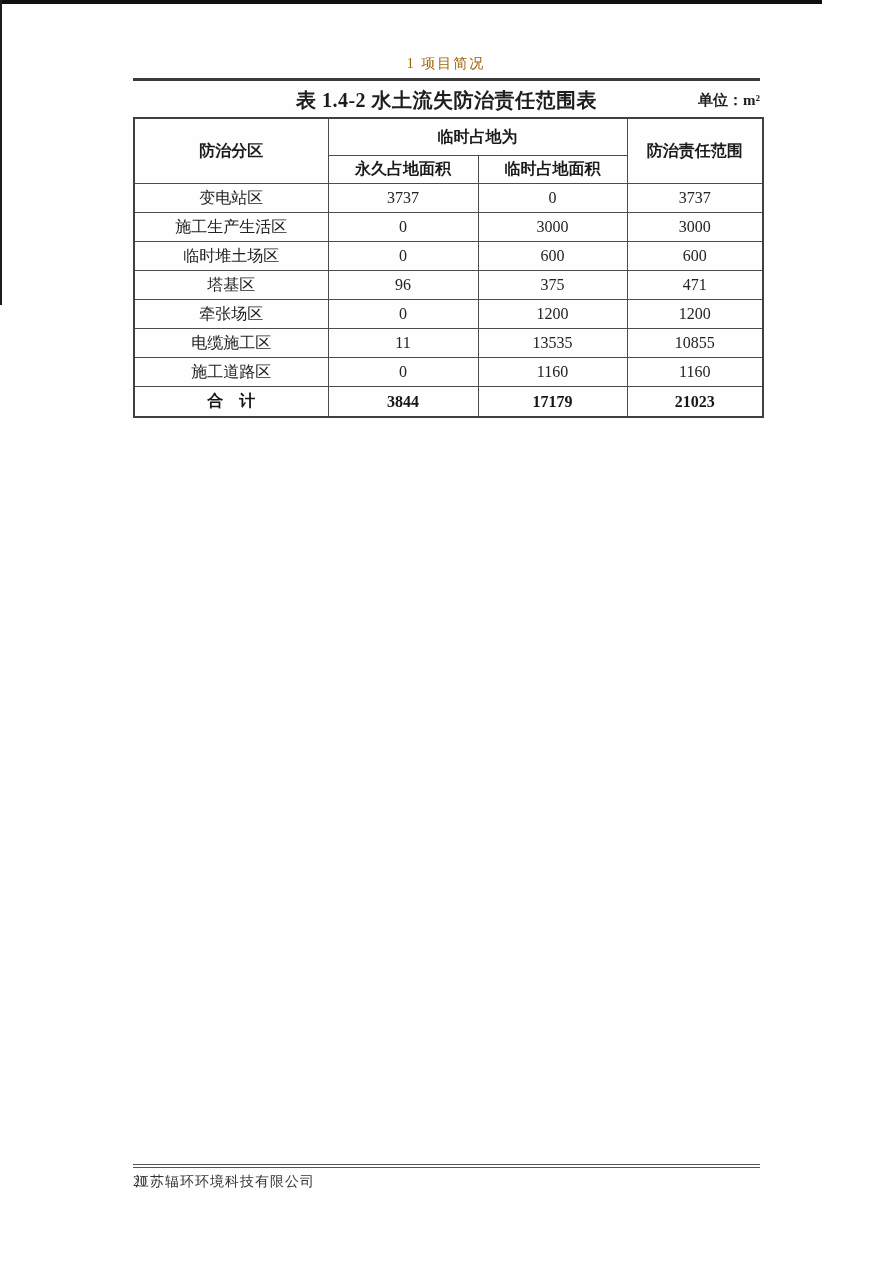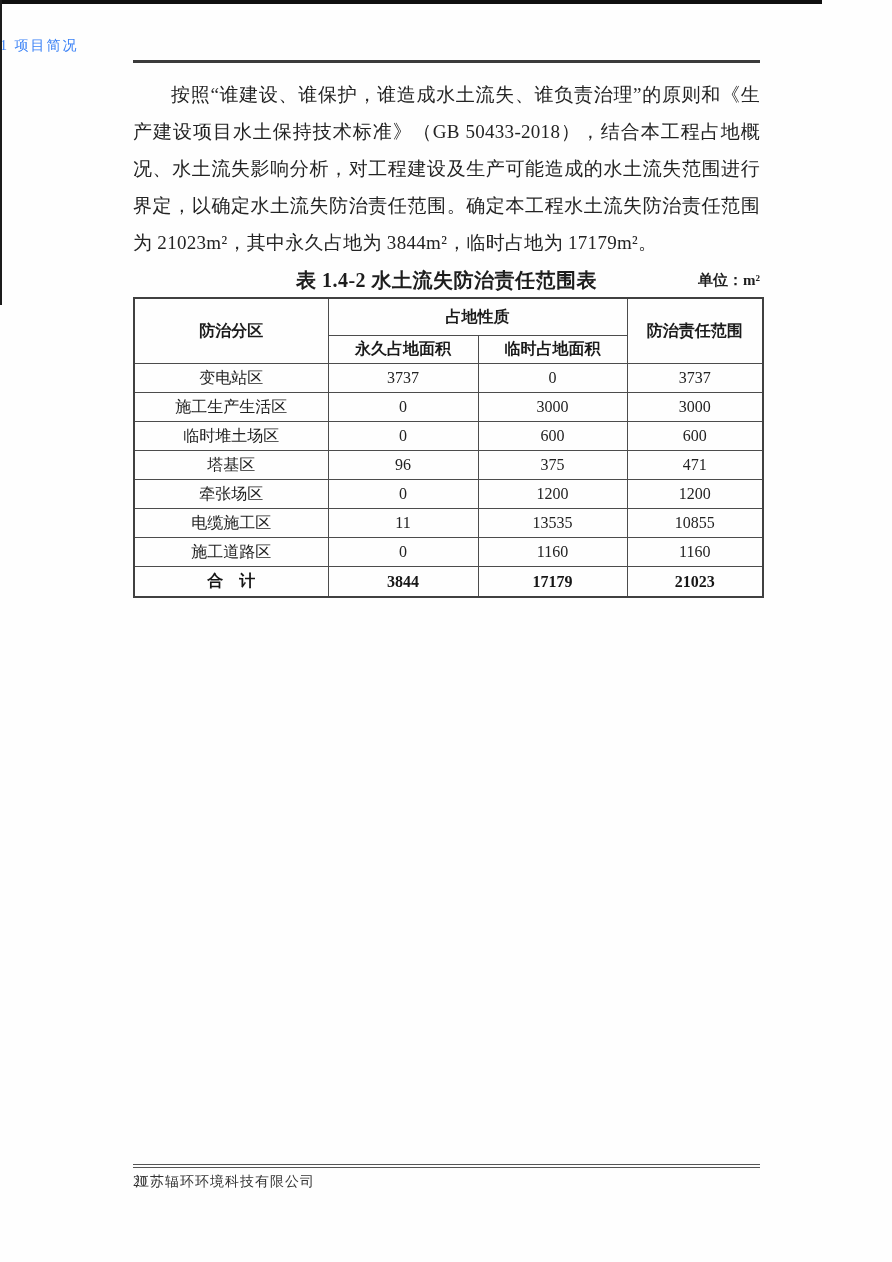--- a/index.html
+++ b/index.html
@@ -16,25 +16,25 @@
   .scan-top-bar {
     position: absolute; top: 0; left: 0;
     width: 822px; height: 4px; background: #101010;
   }
   .scan-left-bar {
     position: absolute; top: 0; left: 0;
     width: 2px; height: 305px; background: #1c1c1c;
   }
   
   .page-header {
-    padding-top: 36px;
-    text-align: left;
+    padding-top: 54px;
+    text-align: center;
     font-size: 14px;
     letter-spacing: 2px;
-    color: #3b82f6;
+    color: #a16207;
     line-height: 20px;
   }
   .header-rule {
     margin: 4px 132px 0 133px;
     border: none;
     border-top: 3px solid #3b3b3b;
     height: 0;
   }
   
   .section-heading {
@@ -131,38 +131,37 @@
 
   <div class="scan-top-bar"></div>
   <div class="scan-left-bar"></div>
 
   <div class="page-header">
     <span>1 项目简况</span>
   </div>
   <hr class="header-rule">
 
 
-  <div class="body-paragraph">按照“谁建设、谁保护，谁造成水土流失、谁负责治理”的原则和《生产建设项目水土保持技术标准》（GB 50433-2018），结合本工程占地概况、水土流失影响分析，对工程建设及生产可能造成的水土流失范围进行界定，以确定水土流失防治责任范围。确定本工程水土流失防治责任范围为 21023m²，其中永久占地为 3844m²，临时占地为 17179m²。</div>
 
   <div class="caption-row">
     <div class="table-caption">表 1.4-2  水土流失防治责任范围表</div>
     <span class="unit-label">单位：m²</span>
   </div>
 
   <table class="responsibility-table">
     <colgroup>
       <col style="width: 194px">
       <col style="width: 150px">
       <col style="width: 149px">
       <col style="width: 136px">
     </colgroup>
     <tbody>
         <tr class="hdr-row1">
       <th class="hdr" rowspan="2">防治分区</th>
-      <th class="hdr" colspan="2">占地性质</th>
+      <th class="hdr" colspan="2">临时占地为</th>
       <th class="hdr" rowspan="2">防治责任范围</th>
     </tr>
     <tr class="hdr-row2">
       <th class="hdr">永久占地面积</th>
       <th class="hdr">临时占地面积</th>
     </tr>
     <tr class="data-row">
       <td>变电站区</td>
       <td>3737</td>
       <td>0</td>

